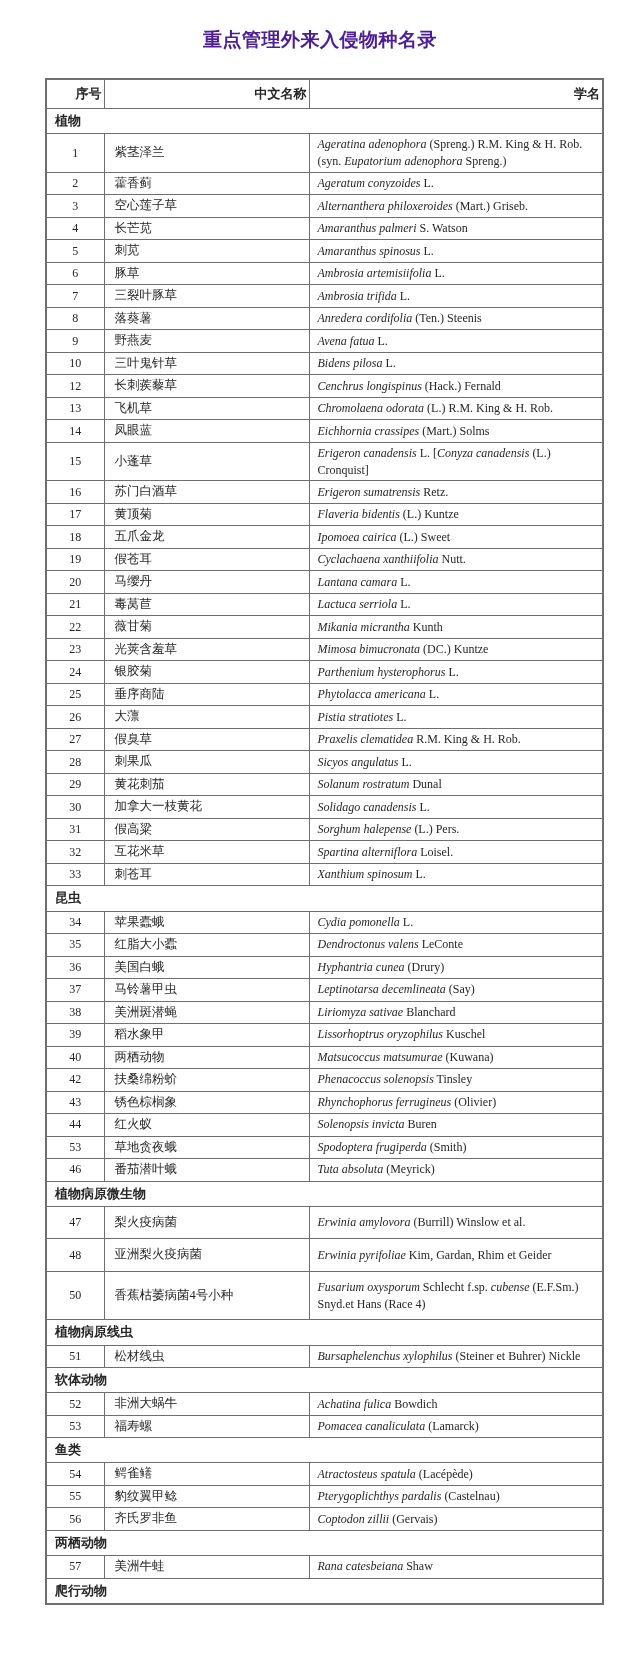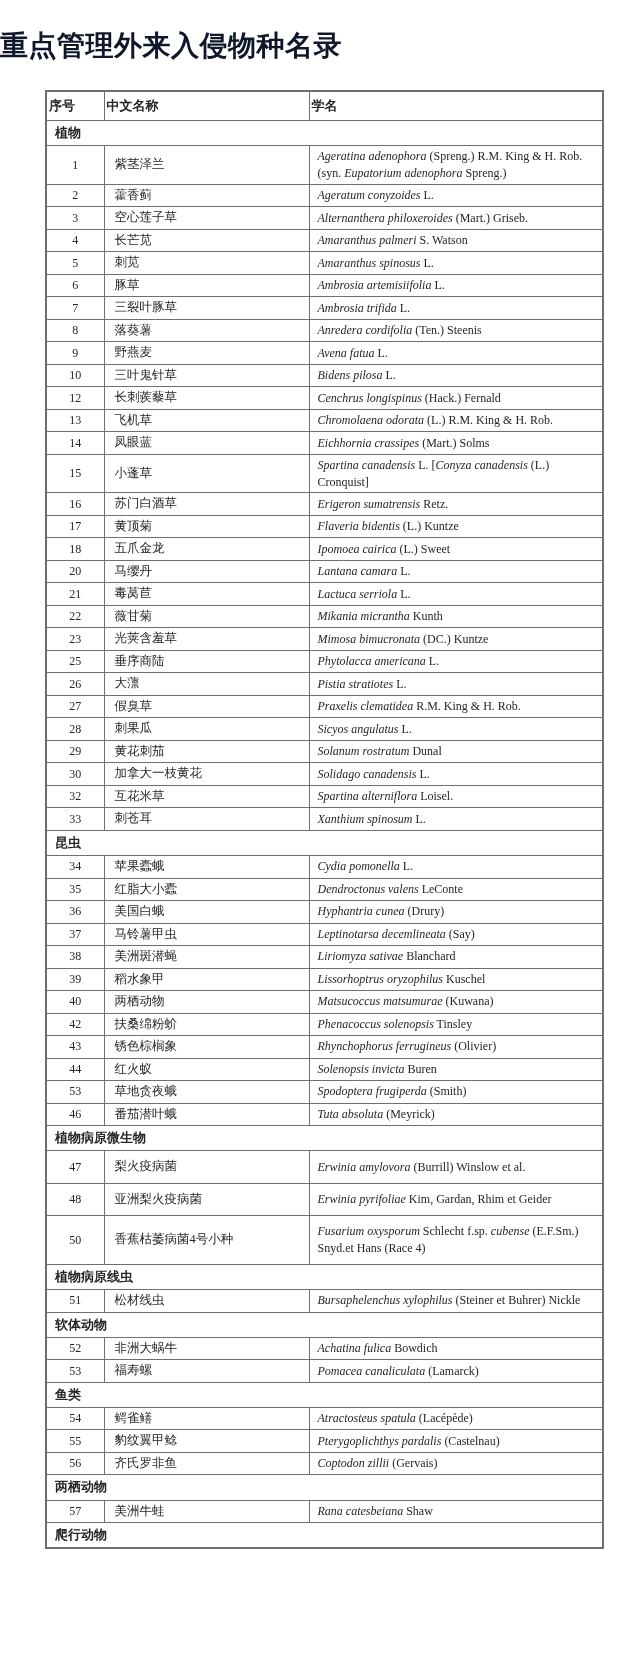--- a/index.html
+++ b/index.html
@@ -12,43 +12,44 @@
     height: 1677px;
     overflow: hidden;
     font-family: "Liberation Serif", serif;
     color: #262626;
   }
   .page {
     padding-top: 27px;
   }
   .doc-title {
     margin: 0 0 25px 0;
+    text-align: center;
     font-family: "Liberation Sans", sans-serif;
     font-weight: bold;
-    font-size: 28px;
-    color: #0f172a;
+    font-size: 19px;
+    color: #4c1d95;
     letter-spacing: 0.5px;
   }
   table.species {
     border-collapse: collapse;
     table-layout: fixed;
     width: 557px;
     margin-left: 45px;
     border: 2px solid #6f6f6f;
   }
   .species th, .species td {
     border: 1px solid #6f6f6f;
     vertical-align: middle;
     word-wrap: break-word;
   }
   .species th {
     font-family: "Liberation Serif", serif;
     font-weight: bold;
     font-size: 13px;
-    text-align: left;
+    text-align: right;
     padding: 5px 2px;
     color: #262626;
   }
   .species td {
     font-size: 12px;
     line-height: 1.4;
     padding: 2px 4px;
   }
   td.cell-no {
     text-align: center;
@@ -158,58 +159,68 @@
           <td class="cell-sci"><i>Chromolaena odorata</i><span> (L.) R.M. King &amp; H. Rob.</span></td>
         </tr>
         <tr>
           <td class="cell-no">14</td>
           <td class="cell-cn">凤眼蓝</td>
           <td class="cell-sci"><i>Eichhornia crassipes</i><span> (Mart.) Solms</span></td>
         </tr>
         <tr>
           <td class="cell-no">15</td>
           <td class="cell-cn">小蓬草</td>
-          <td class="cell-sci"><i>Spartina canadensis</i><span> L. [</span><i>Conyza canadensis</i><span> (L.) Cronquist]</span></td>
+          <td class="cell-sci"><i>Erigeron canadensis</i><span> L. [</span><i>Conyza canadensis</i><span> (L.) Cronquist]</span></td>
         </tr>
         <tr>
           <td class="cell-no">16</td>
           <td class="cell-cn">苏门白酒草</td>
           <td class="cell-sci"><i>Erigeron sumatrensis</i><span> Retz.</span></td>
         </tr>
         <tr>
           <td class="cell-no">17</td>
           <td class="cell-cn">黄顶菊</td>
           <td class="cell-sci"><i>Flaveria bidentis</i><span> (L.) Kuntze</span></td>
         </tr>
         <tr>
           <td class="cell-no">18</td>
           <td class="cell-cn">五爪金龙</td>
           <td class="cell-sci"><i>Ipomoea cairica</i><span> (L.) Sweet</span></td>
         </tr>
         <tr>
+          <td class="cell-no">19</td>
+          <td class="cell-cn">假苍耳</td>
+          <td class="cell-sci"><i>Cyclachaena xanthiifolia</i><span> Nutt.</span></td>
+        </tr>
+        <tr>
           <td class="cell-no">20</td>
           <td class="cell-cn">马缨丹</td>
           <td class="cell-sci"><i>Lantana camara</i><span> L.</span></td>
         </tr>
         <tr>
           <td class="cell-no">21</td>
           <td class="cell-cn">毒莴苣</td>
           <td class="cell-sci"><i>Lactuca serriola</i><span> L.</span></td>
         </tr>
         <tr>
           <td class="cell-no">22</td>
           <td class="cell-cn">薇甘菊</td>
           <td class="cell-sci"><i>Mikania micrantha</i><span> Kunth</span></td>
         </tr>
         <tr>
           <td class="cell-no">23</td>
           <td class="cell-cn">光荚含羞草</td>
           <td class="cell-sci"><i>Mimosa bimucronata</i><span> (DC.) Kuntze</span></td>
         </tr>
         <tr>
+          <td class="cell-no">24</td>
+          <td class="cell-cn">银胶菊</td>
+          <td class="cell-sci"><i>Parthenium hysterophorus</i><span> L.</span></td>
+        </tr>
+        <tr>
           <td class="cell-no">25</td>
           <td class="cell-cn">垂序商陆</td>
           <td class="cell-sci"><i>Phytolacca americana</i><span> L.</span></td>
         </tr>
         <tr>
           <td class="cell-no">26</td>
           <td class="cell-cn">大薸</td>
           <td class="cell-sci"><i>Pistia stratiotes</i><span> L.</span></td>
         </tr>
         <tr>
@@ -224,20 +235,25 @@
         </tr>
         <tr>
           <td class="cell-no">29</td>
           <td class="cell-cn">黄花刺茄</td>
           <td class="cell-sci"><i>Solanum rostratum</i><span> Dunal</span></td>
         </tr>
         <tr>
           <td class="cell-no">30</td>
           <td class="cell-cn">加拿大一枝黄花</td>
           <td class="cell-sci"><i>Solidago canadensis</i><span> L.</span></td>
+        </tr>
+        <tr>
+          <td class="cell-no">31</td>
+          <td class="cell-cn">假高粱</td>
+          <td class="cell-sci"><i>Sorghum halepense</i><span> (L.) Pers.</span></td>
         </tr>
         <tr>
           <td class="cell-no">32</td>
           <td class="cell-cn">互花米草</td>
           <td class="cell-sci"><i>Spartina alterniflora</i><span> Loisel.</span></td>
         </tr>
         <tr>
           <td class="cell-no">33</td>
           <td class="cell-cn">刺苍耳</td>
           <td class="cell-sci"><i>Xanthium spinosum</i><span> L.</span></td>

